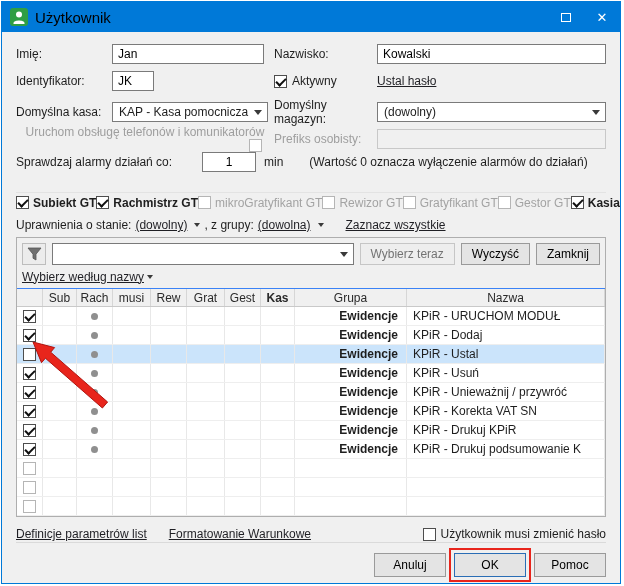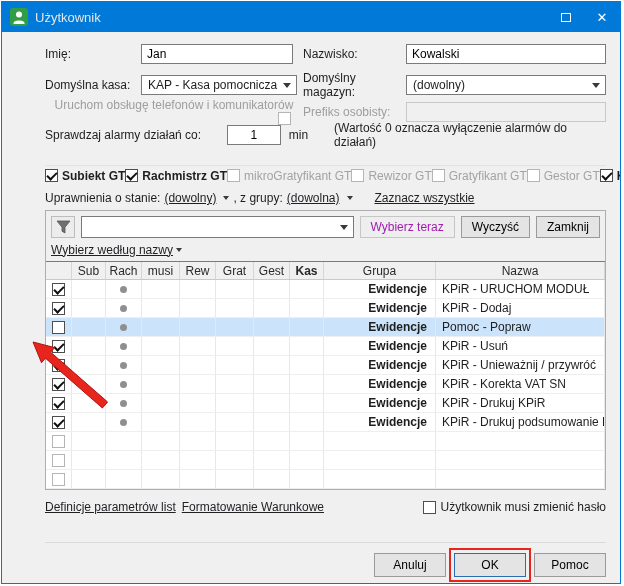--- a/index.html
+++ b/index.html
@@ -2,26 +2,26 @@
 <html><head>
 <meta charset="utf-8">
 <style>
   * { margin:0; padding:0; box-sizing:border-box; }
   html,body { width:624px; height:586px; background:#fff; font-family:"Liberation Sans","DejaVu Sans",sans-serif; }
   .dialog { position:relative; width:620px; height:583px; margin:1px; background:#f0f0f0; border:1px solid #0079d8; overflow:hidden; }
 
   
   .titlebar { height:30px; background:#0079d8; display:flex; align-items:center; padding-left:8px; }
   .app-icon { width:18px; height:18px; margin-right:7px; display:flex; }
-  .title { color:#e5e5e5; font-size:13px; flex:1; }
+  .title { color:#000000; font-size:15px; flex:1; }
   .tb-btn { width:36px; height:30px; display:flex; align-items:center; justify-content:center; color:#fff; font-size:13px; cursor:pointer; }
   .sq { width:10px; height:9px; border:1px solid #fff; display:block; }
 
   
-  .content { padding:12px 14px 8px 14px; height:553px; display:flex; flex-direction:column; font-size:12px; color:#1e1e1e;margin-left:29px; }
+  .content { padding:12px 14px 8px 14px; height:553px; display:flex; flex-direction:column; font-size:12px; color:#1e1e1e; }
   .frow { display:grid; grid-template-columns:96px 162px 103px 1fr; align-items:center; height:20px; margin-bottom:7px; }
   .lbl { padding-right:6px; }
   .dis-txt { color:#9e9e9e; }
   input.tb { height:20px; border:1px solid #7a7a7a; background:#fff; font:12px "Liberation Sans",sans-serif; padding:0 5px; }
   input.tb:disabled { background:#f0f0f0; border-color:#c8c8c8; }
   .combo { height:20px; background:#fff; border:1px solid #7a7a7a; display:flex; align-items:center; padding:0 5px 0 6px; cursor:pointer; }
   .combo .txt { flex:1; white-space:nowrap; overflow:hidden; }
   .tri { width:0; height:0; border-left:4px solid transparent; border-right:4px solid transparent; border-top:5px solid #3a3a3a; flex:none; }
   .tri.sm { border-left-width:3px; border-right-width:3px; border-top-width:4px; margin-left:3px; }
   .link { color:#1f1f24; text-decoration:underline; cursor:pointer; white-space:nowrap; }
@@ -46,42 +46,42 @@
   .perm-caption { display:flex; align-items:center; margin-top:9px; height:16px; gap:4px; }
   .perm-caption .gap { width:14px; }
 
   
   .panel { margin-top:4px; border:1px solid #aeaeae; background:#f0f0f0; display:flex; flex-direction:column; }
   .panel-top { padding:5px 5px 4px 5px; }
   .filter-row { display:flex; align-items:center; gap:6px; height:22px; }
   .icon-btn { width:24px; height:22px; border:1px solid #bdbdbd; background:#ececec; display:flex; align-items:center; justify-content:center; cursor:pointer; flex:none; }
   .filter-row .combo { flex:1; height:22px; }
   .sbtn { height:22px; padding:0 10px; background:#e4e4e4; border:1px solid #9a9a9a; font:12px "Liberation Sans",sans-serif; cursor:pointer; white-space:nowrap; }
-  .sbtn.disabled { color:#a21caf; border-color:#c6c6c6; background:#eeeeee; cursor:default; }
+  .sbtn.disabled { color:#737373; border-color:#c6c6c6; background:#eeeeee; cursor:default; }
   .byname { margin-top:4px; display:flex; align-items:center; height:15px; }
 
   
   .table { background:#fff; border-top:1px solid #3b82f6; }
   .thead { display:flex; height:18px; background:#f0f0f0; border-bottom:1px solid #c9c9c9; }
   .th { display:flex; align-items:center; justify-content:center; border-right:1px solid #d6d6d6; color:#2a2a2a; overflow:hidden; }
   .trow { display:flex; height:19px; border-bottom:1px solid #eeeeee; background:#fff; cursor:default; }
   .trow.selected { background:#cbe4fb; }
   .td { display:flex; align-items:center; justify-content:center; border-right:1px solid #e8e8e8; overflow:hidden; white-space:nowrap; }
   .col-check{width:26px;flex:none;} .col-sub{width:34px;flex:none;} .col-rach{width:36px;flex:none;}
   .col-mgra{width:38px;flex:none;} .col-rew{width:36px;flex:none;} .col-grat{width:38px;flex:none;}
   .col-gest{width:36px;flex:none;} .col-kas{width:34px;flex:none;font-weight:bold;}
   .col-grupa{width:112px;flex:none;}
   .td.col-grupa{justify-content:flex-end;padding-right:8px;font-weight:bold;}
   .col-nazwa{flex:1;}
   .td.col-nazwa{justify-content:flex-start;padding-left:6px;}
   .dot { display:none; }
   .dot.on { display:block; width:7px; height:7px; border-radius:50%; background:#8f8f8f; }
 
   
-  .footer-links { display:flex; align-items:center; margin-top:9px; height:16px; gap:6px;text-align:center; }
+  .footer-links { display:flex; align-items:center; margin-top:9px; height:16px; gap:22px;text-align:center; }
   .footer-links .right { margin-left:auto; }
   .action-row { margin-top:auto; border-top:1px solid #dadada; padding-top:10px; display:flex; justify-content:flex-end; gap:8px; }
   .btn { height:24px; min-width:72px; background:#e4e4e4; border:1px solid #9a9a9a; font:12px "Liberation Sans",sans-serif; cursor:pointer; }
   .btn.default { border-color:#2a6db5; }
   .btn.ok-annot { outline:2px solid #e8251c; outline-offset:3px; }
 
   .annot { position:absolute; left:0; top:0; width:620px; height:583px; pointer-events:none; z-index:50; }
 </style>
 </head>
 <body>
@@ -107,20 +107,29 @@
 
   <div class="content">
 
     <div class="frow">
       <span class="lbl">Imię:</span>
       <input class="tb" style="width: 152px;" value="Jan">
       <span class="lbl">Nazwisko:</span>
       <input class="tb" value="Kowalski" style="">
     </div>
 
+    <div class="frow">
+      <span class="lbl">Identyfikator:</span>
+      <input class="tb" style="width: 42px;" value="JK">
+      <span class="cbx">
+        <span class="cb checked"></span>
+        <span>Aktywny</span>
+      </span>
+      <span><span class="link">Ustal hasło</span></span>
+    </div>
 
     <div class="frow">
       <span class="lbl">Domyślna kasa:</span>
       <span class="combo" style="width:156px">
         <span class="txt">KAP - Kasa pomocnicza</span>
         <span class="tri"></span>
       </span>
       <span class="lbl">Domyślny magazyn:</span>
       <span class="combo">
         <span class="txt">(dowolny)</span>
@@ -263,21 +272,21 @@
           <span class="td col-sub"></span>
           <span class="td col-rach">
               <span class="dot on"></span>
             </span>
           <span class="td col-mgra"></span>
           <span class="td col-rew"></span>
           <span class="td col-grat"></span>
           <span class="td col-gest"></span>
           <span class="td col-kas"></span>
           <span class="td col-grupa">Ewidencje</span>
-          <span class="td col-nazwa">Pomoc - Popraw</span>
+          <span class="td col-nazwa">KPiR - Ustal</span>
         </div>
 
         <div class="trow">
           <span class="td col-check">
               <span class="cb checked"></span>
             </span>
           <span class="td col-sub"></span>
           <span class="td col-rach">
               <span class="dot on"></span>
             </span>

